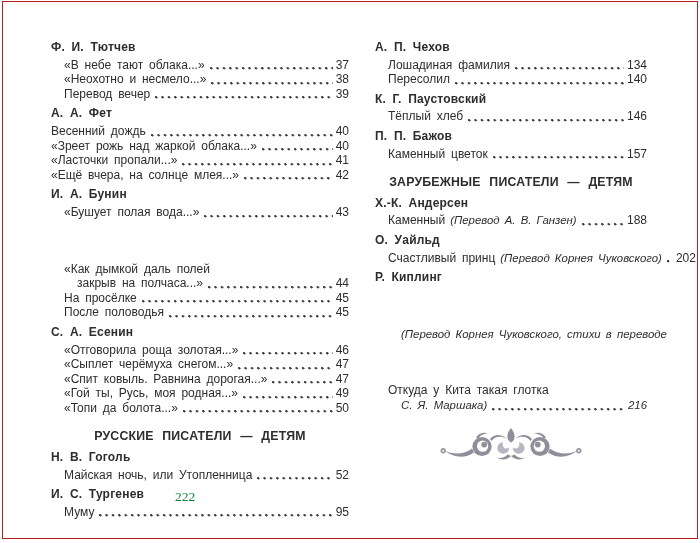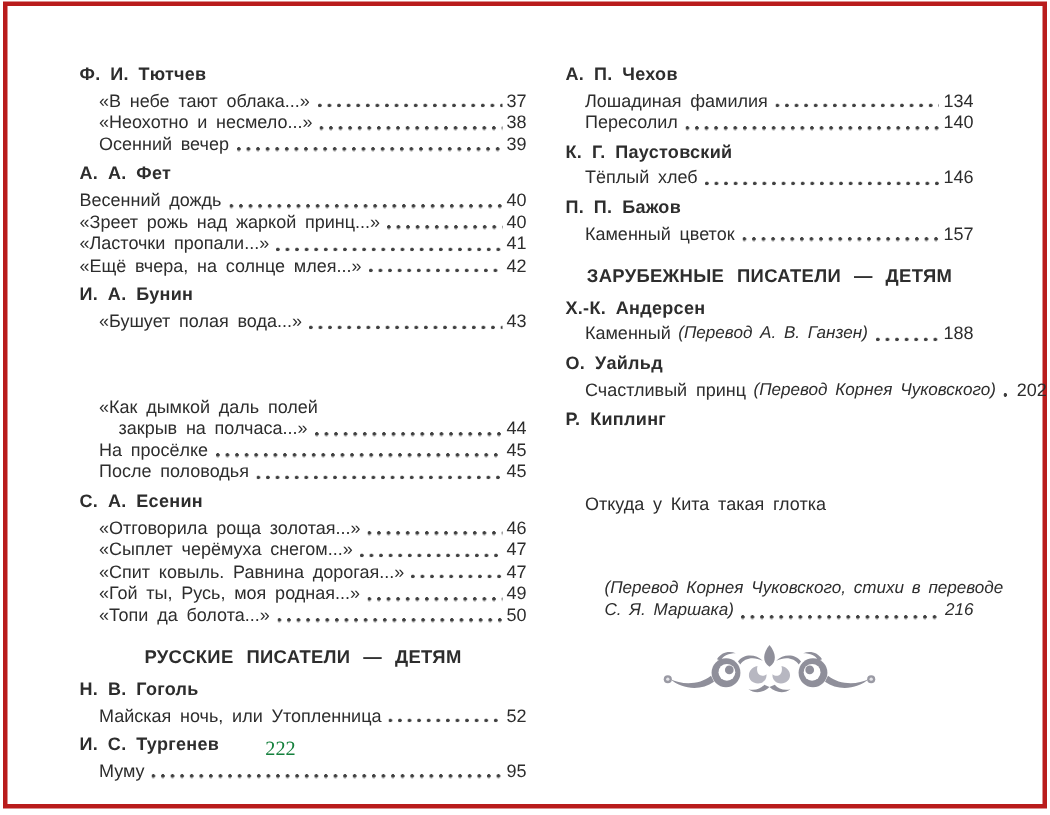--- a/index.html
+++ b/index.html
@@ -3,21 +3,21 @@
 <meta charset="utf-8">
 <style>
   html,body{margin:0;padding:0;}
   body{
     width:700px;height:543px;position:relative;background:#ffffff;
     font-family:"Liberation Sans",sans-serif;color:#2d2d2d;
     -webkit-font-smoothing:antialiased;
   }
   .sheet{
     position:absolute;left:2px;top:1px;right:2px;bottom:4px;
-    border:3px solid #b91c1c;background:#fff;
+    border:1px solid #b91c1c;background:#fff;
   }
   .col{position:absolute;top:38px;font-size:12px;line-height:14.6px;}
   .col-left{left:48px;width:298px;}
   .col-right{left:372px;width:272px;}
   .author{
     font-weight:bold;margin-top:5px;margin-bottom:3px;
     letter-spacing:.2px;word-spacing:3px;white-space:nowrap;
   }
   .col > .grp:first-of-type .author{margin-top:0;}
   .row{display:flex;align-items:flex-end;word-spacing:2.5px;}
@@ -58,35 +58,35 @@
         <span class="t">«В небе тают облака...»</span>
         <span class="dots"></span>
         <span class="pg">37</span>
       </div>
       <div class="row ind">
         <span class="t">«Неохотно и несмело...»</span>
         <span class="dots"></span>
         <span class="pg">38</span>
       </div>
       <div class="row ind">
-        <span class="t">Осенний вечер</span>
+        <span class="t">Перевод вечер</span>
         <span class="dots"></span>
         <span class="pg">39</span>
       </div>
     </div>
 
     <div class="grp">
       <div class="author">А. А. Фет</div>
       <div class="row">
         <span class="t">Весенний дождь</span>
         <span class="dots"></span>
         <span class="pg">40</span>
       </div>
       <div class="row">
-        <span class="t">«Зреет рожь над жаркой принц...»</span>
+        <span class="t">«Зреет рожь над жаркой облака...»</span>
         <span class="dots"></span>
         <span class="pg">40</span>
       </div>
       <div class="row">
         <span class="t">«Ласточки пропали...»</span>
         <span class="dots"></span>
         <span class="pg">41</span>
       </div>
       <div class="row">
         <span class="t">«Ещё вчера, на солнце млея...»</span>
@@ -222,22 +222,22 @@
       <div class="row ind">
         <span class="t">Счастливый принц</span>
         <span class="note">(Перевод Корнея Чуковского)</span>
         <span class="dots"></span>
         <span class="pg">202</span>
       </div>
     </div>
 
     <div class="grp">
       <div class="author">Р. Киплинг</div>
+      <div class="line ind2 it">(Перевод Корнея Чуковского, стихи в переводе</div>
       <div class="line ind">Откуда у Кита такая глотка</div>
-      <div class="line ind2 it">(Перевод Корнея Чуковского, стихи в переводе</div>
       <div class="row ind2">
         <span class="t it">С. Я. Маршака)</span>
         <span class="dots"></span>
         <span class="pg it">216</span>
       </div>
     </div>
 
     <div class="ornament">
       <svg width="150" height="40" viewBox="0 0 150 40" aria-hidden="true">
 

